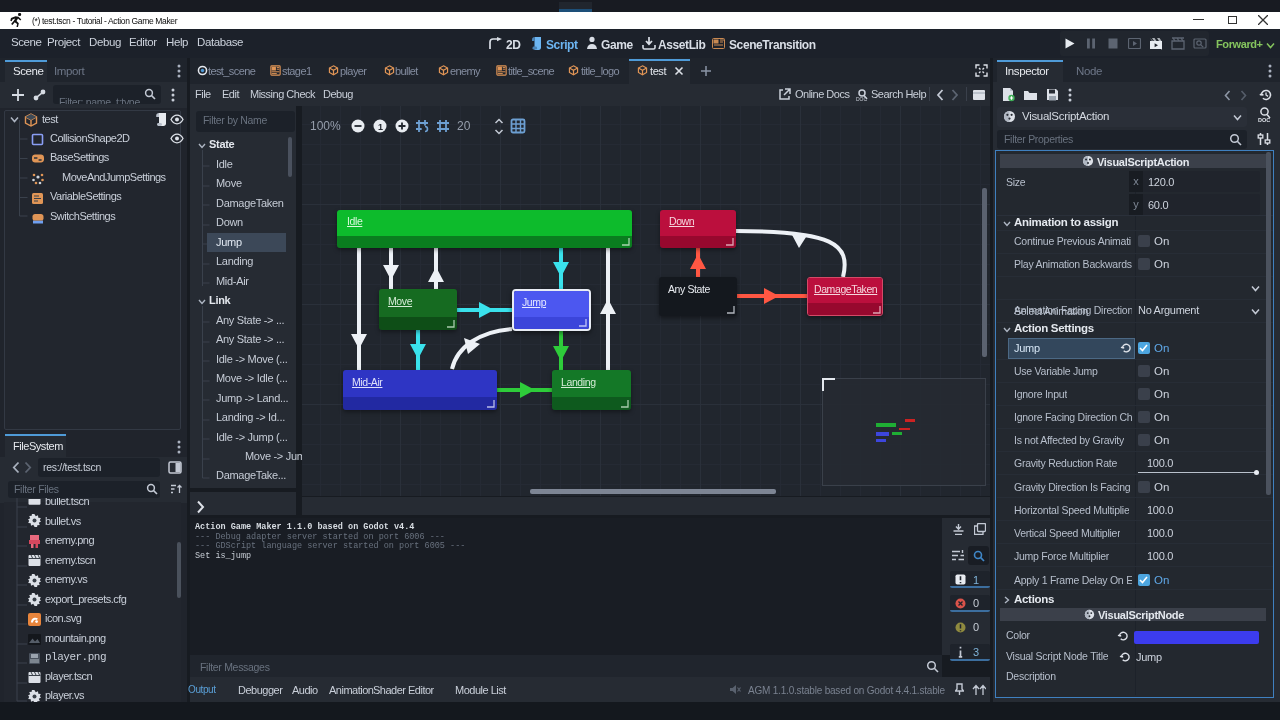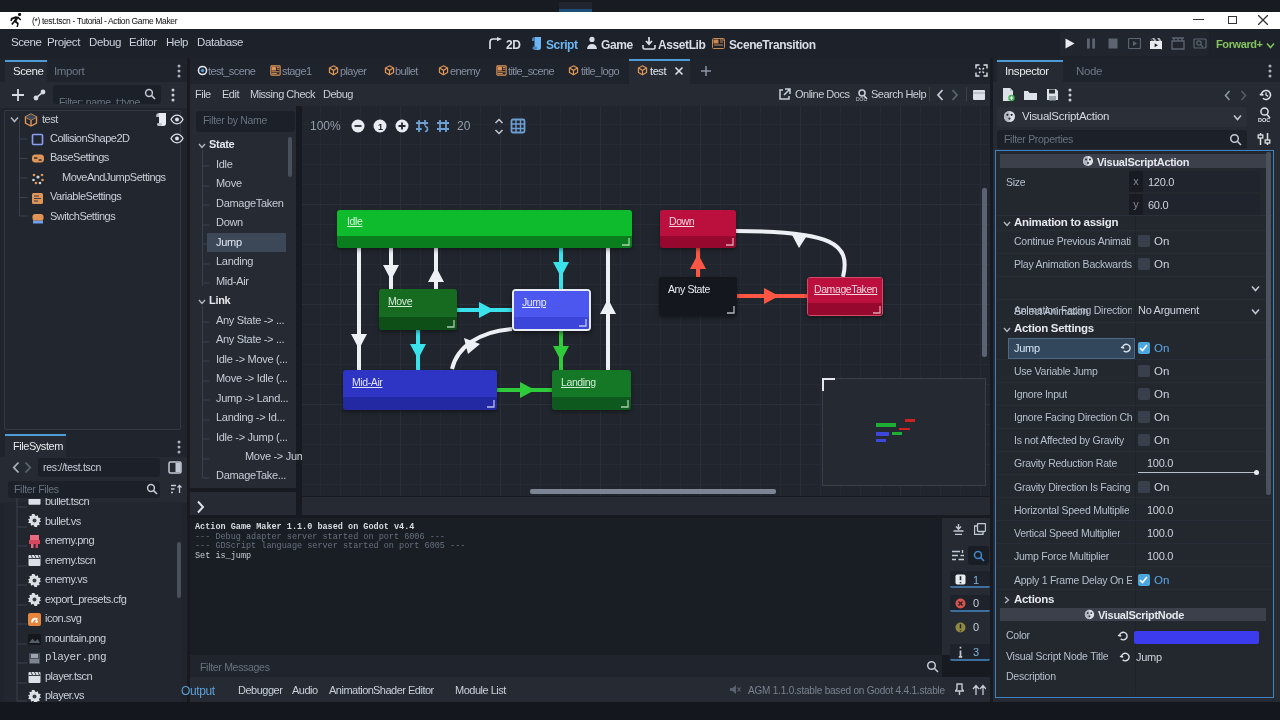--- a/index.html
+++ b/index.html
@@ -628,21 +628,21 @@
     </div>
 
     <div class="abs" style="left:190px;top:655px;width:752px;height:22px;background:#20252d;"></div>
     <div class="abs dim" style="left:200px;top:661px;font-size:10.5px;letter-spacing:-0.3px;color:#69727f;">Filter Messages</div>
     <svg class="abs" style="left:926px;top:660px;" width="13" height="13" viewBox="0 0 13 13">
         <circle cx="5.5" cy="5.5" r="3.8" fill="none" stroke="#c3c9d4" stroke-width="1.5"></circle>
         <path d="M8.3 8.3L12 12" stroke="#c3c9d4" stroke-width="1.6"></path>
       </svg>
 
     <div class="abs" style="left:190px;top:677px;width:800px;height:25px;background:#262b33;"></div>
-    <div class="abs" style="left:181px;top:684px;font-size:12px;letter-spacing:-0.4px;color:#5a9fd6;">Output</div>
+    <div class="abs" style="left:188px;top:684px;font-size:10px;letter-spacing:-0.4px;color:#5a9fd6;">Output</div>
     <div class="abs mb" style="left:238px;top:684px;">Debugger</div>
     <div class="abs mb" style="left:292px;top:684px;">Audio</div>
     <div class="abs mb" style="left:329px;top:684px;">Animation</div>
     <div class="abs mb" style="left:373px;top:684px;">Shader Editor</div>
     <div class="abs mb" style="left:455px;top:684px;">Module List</div>
     <svg class="abs" style="left:729px;top:684px;" width="12" height="11" viewBox="0 0 12 11">
         <path d="M1 4v3h2.5L7 10V1L3.5 4z" fill="#59616e"></path>
         <path d="M8.5 3.5l3 4M11.5 3.5l-3 4" stroke="#59616e" stroke-width="1.2"></path>
       </svg>
     <div class="abs" style="left:748px;top:685px;font-size:10px;letter-spacing:-0.2px;color:#7a8290;">AGM 1.1.0.stable based on Godot 4.4.1.stable</div>

